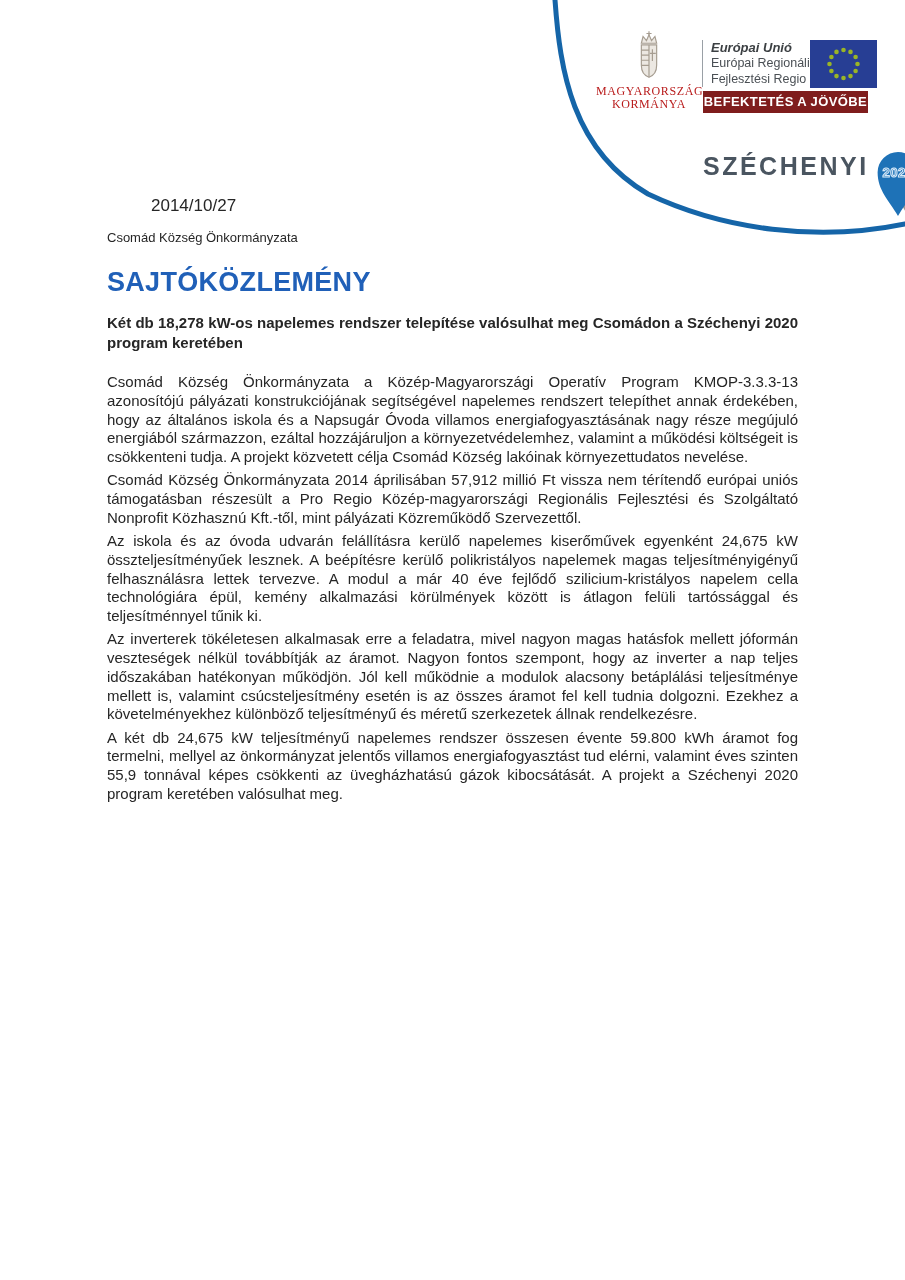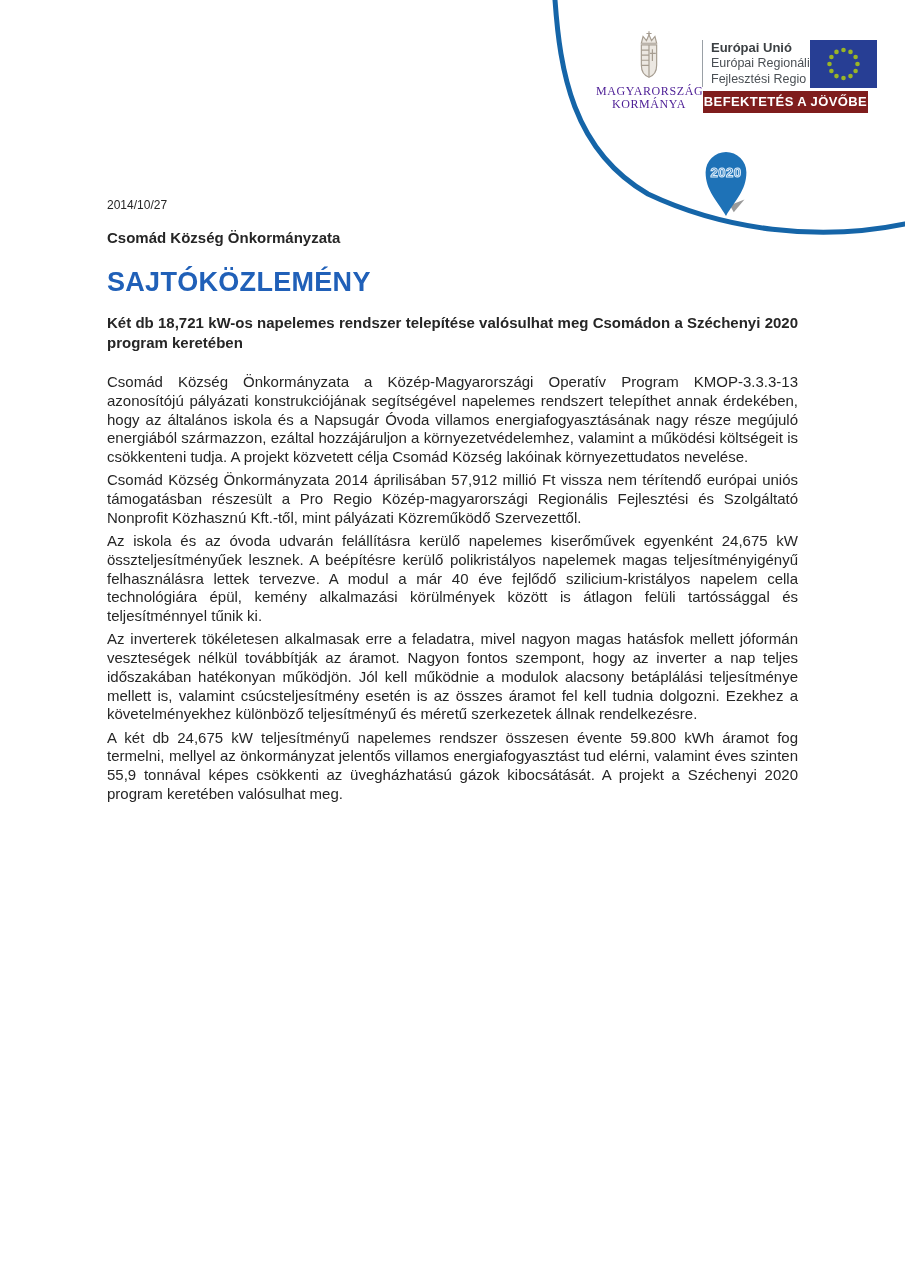--- a/index.html
+++ b/index.html
@@ -24,37 +24,37 @@
     position: absolute;
     left: 596px; top: 30px;
     width: 106px;
     text-align: center;
   }
   .gov-logo .crest { display: block; margin: 0 auto 3px auto; }
   .gov-logo .gov-line {
     font-family: "Liberation Serif", serif;
     font-size: 12px;
     letter-spacing: 0.6px;
-    color: #4c1d95;
+    color: #b91c1c;
     line-height: 13px;
     white-space: nowrap;
   }
 
   .eu-block {
     position: absolute;
     left: 702px; top: 40px;
     display: flex;
     align-items: flex-start;
   }
   .eu-text {
     border-left: 1.5px solid #9aa0a6;
     padding-left: 8px;
     width: 100px;
   }
-  .eu-line1 { font-size: 13px; font-weight: bold; color: #3c4043; line-height: 16px; white-space: nowrap; }
+  .eu-line1 { font-size: 13px; font-weight: bold; color: #3c4043; line-height: 16px; white-space: nowrap; font-style: italic; }
   .eu-line2, .eu-line3 { font-size: 12.5px; color: #4a4f54; line-height: 15.5px; white-space: nowrap; }
   .eu-flag { margin-left: 8px; display: block; }
 
   .banner {
     position: absolute;
     left: 703px; top: 91px;
     width: 165px; height: 22px;
     background: #7f1d1d;
     color: #ffffff;
     font-size: 13px;
@@ -80,22 +80,22 @@
     margin-right: 6px;
   }
   .szechenyi-pin { display: block; margin-top: 2px; }
 
   
   .doc {
     position: absolute;
     left: 107px; top: 196px;
     width: 691px;
   }
-  .doc-date { font-size: 12px; line-height: 19px; }
-  .doc-org  { font-size: 15px; font-weight: bold; line-height: 19px; margin-top: 13px; }
+  .doc-date { font-size: 17px; line-height: 19px; margin-left: 44px; }
+  .doc-org  { font-size: 13px; font-weight: normal; line-height: 19px; margin-top: 13px; }
   .doc-title {
     font-size: 27px;
     font-weight: bold;
     color: #2060b8;
     line-height: 30px;
     margin-top: 20px;
     letter-spacing: 0.3px;
   }
   .doc-subtitle { font-size: 15px; font-weight: bold; line-height: 19px; margin-top: 10px; }
   .doc-lead {
@@ -155,32 +155,33 @@
       <circle cx="33.5" cy="10" r="2.3"></circle>
       <circle cx="40.5" cy="11.9" r="2.3"></circle>
       <circle cx="45.6" cy="17" r="2.3"></circle>
     </g>
   </svg>
 </div>
 
 <div class="banner">BEFEKTETÉS A JÖVŐBE</div>
 
 <div class="szechenyi">
+  <span class="szechenyi-word">SZÉCHENYI</span>
   <svg class="szechenyi-pin" width="46" height="68" viewBox="0 0 46 70" xmlns="http://www.w3.org/2000/svg">
     <polygon points="27,57 42,51 31,64" fill="#9a9a9a"></polygon>
     <path d="M23,68 C14,52 2,42 2,23 A21,21 0 1 1 44,23 C44,42 32,52 23,68 Z" fill="#1e72b7"></path>
     <text x="23" y="28" text-anchor="middle" font-family="Liberation Sans, sans-serif" font-size="13.5" font-weight="bold" letter-spacing="0.5" fill="none" stroke="#d7e9f8" stroke-width="1.1">2020</text>
   </svg>
 </div>
 
 <div class="doc">
   <div class="doc-date">2014/10/27</div>
   <div class="doc-org">Csomád Község Önkormányzata</div>
   <h1 class="doc-title">SAJTÓKÖZLEMÉNY</h1>
-  <div class="doc-lead">Két db 18,721 kW-os napelemes rendszer telepítése valósulhat meg Csomádon a Széchenyi 2020 program keretében</div>
+  <div class="doc-lead">Két db 18,278 kW-os napelemes rendszer telepítése valósulhat meg Csomádon a Széchenyi 2020 program keretében</div>
   <div class="doc-paragraphs">
     <p>Csomád Község Önkormányzata a Közép-Magyarországi Operatív Program KMOP-3.3.3-13 azonosítójú pályázati konstrukciójának segítségével napelemes rendszert telepíthet annak érdekében, hogy az általános iskola és a Napsugár Óvoda villamos energiafogyasztásának nagy része megújuló energiából származzon, ezáltal hozzájáruljon a környezetvédelemhez, valamint a működési költségeit is csökkenteni tudja. A projekt közvetett célja Csomád Község lakóinak környezettudatos nevelése.</p>
     <p>Csomád Község Önkormányzata 2014 áprilisában 57,912 millió Ft vissza nem térítendő európai uniós támogatásban részesült a Pro Regio Közép-magyarországi Regionális Fejlesztési és Szolgáltató Nonprofit Közhasznú Kft.-től, mint pályázati Közreműködő Szervezettől.</p>
     <p>Az iskola és az óvoda udvarán felállításra kerülő napelemes kiserőművek egyenként 24,675 kW összteljesítményűek lesznek. A beépítésre kerülő polikristályos napelemek magas teljesítményigényű felhasználásra lettek tervezve. A modul a már 40 éve fejlődő szilicium-kristályos napelem cella technológiára épül, kemény alkalmazási körülmények között is átlagon felüli tartóssággal és teljesítménnyel tűnik ki.</p>
     <p>Az inverterek tökéletesen alkalmasak erre a feladatra, mivel nagyon magas hatásfok mellett jóformán veszteségek nélkül továbbítják az áramot. Nagyon fontos szempont, hogy az inverter a nap teljes időszakában hatékonyan működjön. Jól kell működnie a modulok alacsony betáplálási teljesítménye mellett is, valamint csúcsteljesítmény esetén is az összes áramot fel kell tudnia dolgozni. Ezekhez a követelményekhez különböző teljesítményű és méretű szerkezetek állnak rendelkezésre.</p>
     <p>A két db 24,675 kW teljesítményű napelemes rendszer összesen évente 59.800 kWh áramot fog termelni, mellyel az önkormányzat jelentős villamos energiafogyasztást tud elérni, valamint éves szinten 55,9 tonnával képes csökkenti az üvegházhatású gázok kibocsátását. A projekt a Széchenyi 2020 program keretében valósulhat meg.</p>
   </div>
 </div>
 
 </body></html>

